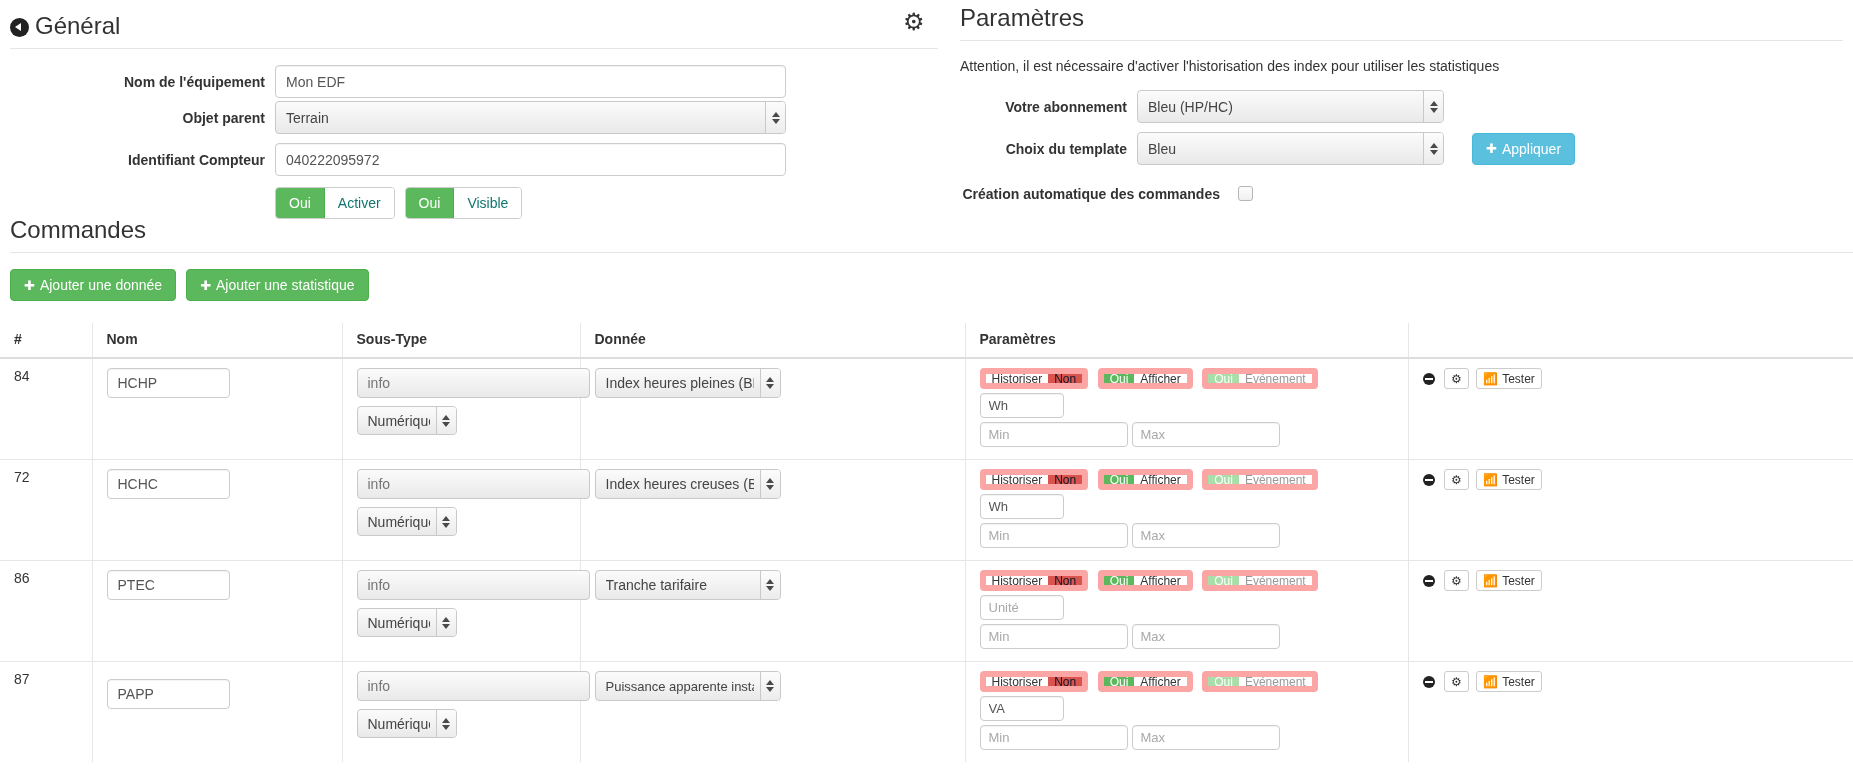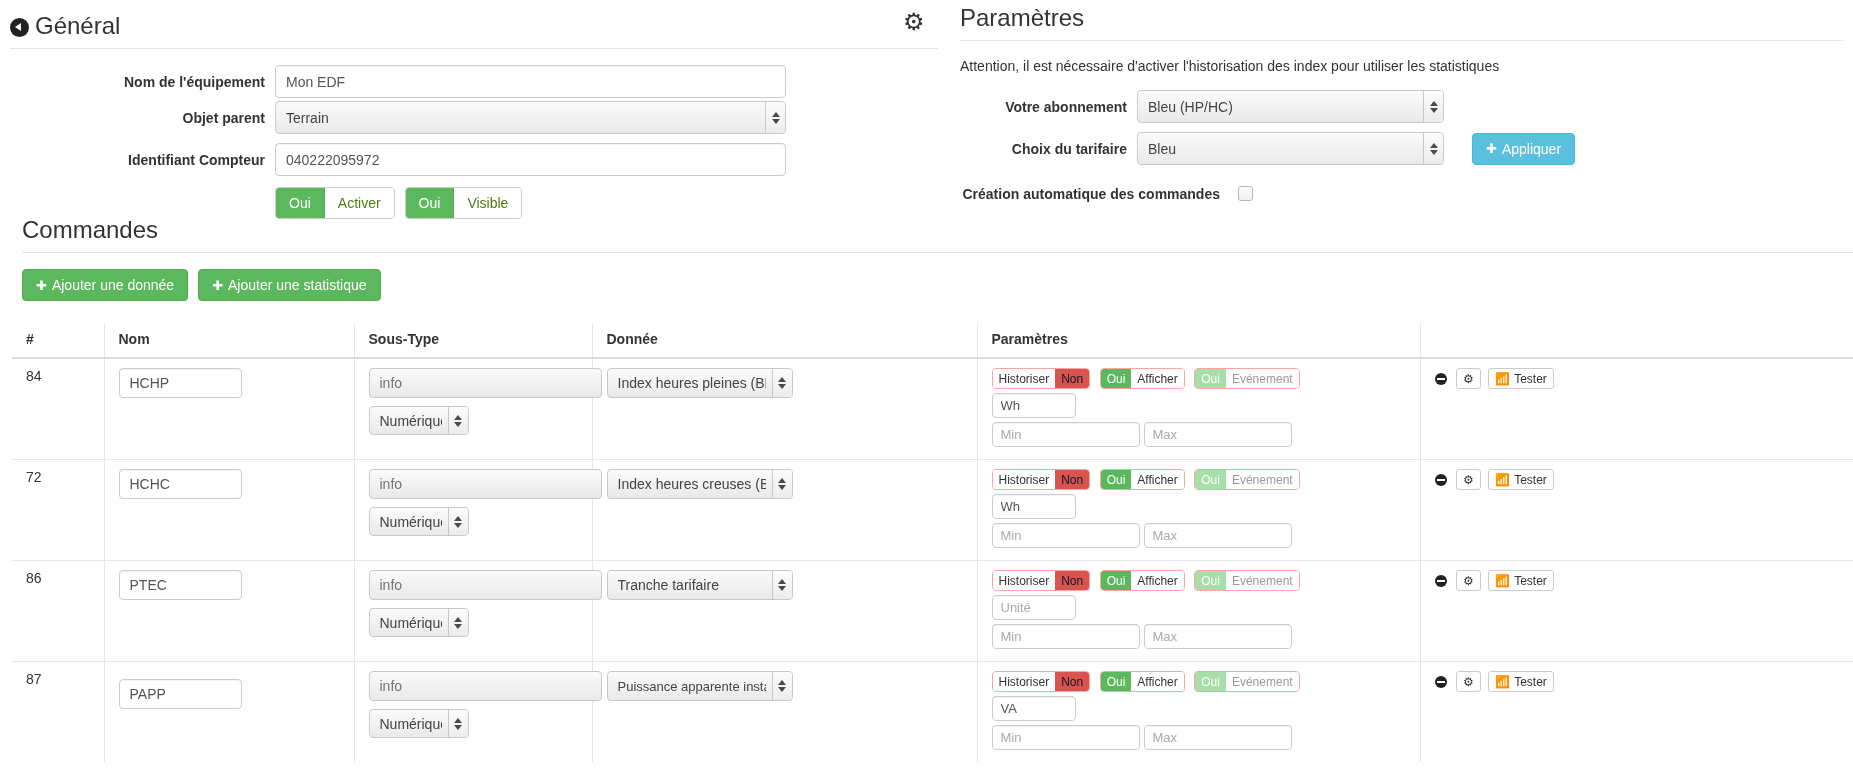--- a/index.html
+++ b/index.html
@@ -71,21 +71,21 @@
     font-size: 14px;
     font-weight: bold;
     color: #333333;
     text-align: right;
   }
 
   
   .grp { display: inline-flex; border: 1px solid #cccccc; border-radius: 4px; overflow: hidden; height: 32px; }
   .grp > span {
     display: flex; align-items: center; justify-content: center;
-    font-size: 14px; padding: 0 13px; background: #ffffff; color: #4d7c0f;
+    font-size: 14px; padding: 0 13px; background: #ffffff; color: #0f766e;
     border-right: 1px solid #cccccc;
   }
   .grp > span:last-child { border-right: none; }
   .grp > span.on-green { background: #5cb85c; color: #ffffff; border-color: #4cae4c; }
 
   
   .btn {
     display: inline-flex; align-items: center; gap: 5px;
     border-radius: 4px; font-size: 14px; padding: 7px 13px;
     border: 1px solid transparent; cursor: pointer;
@@ -108,21 +108,21 @@
   table.cmd td {
     border-top: 1px solid #e6e6e6;
     border-right: 1px solid #e6e6e6;
     padding: 9px 10px 12px 14px;
     vertical-align: top;
   }
   table.cmd th:last-child, table.cmd td:last-child { border-right: none; }
   .rownum { font-size: 14px; color: #333333; padding-top: 12px; }
 
   
-  .p-grp { display:inline-flex; border:1px solid #fca5a5; border-radius:4px; overflow:hidden; height:21px; vertical-align: top; margin-right:5px; }
+  .p-grp { display:inline-flex; border:6px solid #fca5a5; border-radius:4px; overflow:hidden; height:21px; vertical-align: top; margin-right:5px; }
   .p-grp > span { display:flex; align-items:center; font-size:12px; padding:0 6px; background:#ffffff; color:#333333; }
   .p-grp > span.red { background:#d9534f; color:#0f172a; }
   .p-grp > span.green { background:#5cb85c; color:#ffffff; }
   .p-grp > span.greenlight { background:#a8dfa8; color:#ffffff; }
   .p-grp > span.muted { color:#999999; }
 
   .unit-in { width: 84px; height: 25px; font-size: 13px; padding: 2px 8px; }
   .mm-in   { width: 148px; height: 25px; font-size: 13px; padding: 2px 8px; }
 
   .ico-btn {
@@ -210,41 +210,41 @@
       <div class="selwrap" style="margin-left:10px;">
         <input class="sel" style="width: 307px;" readonly="" value="Bleu (HP/HC)">
         <span class="arrows">
             <i class="up"></i>
             <i class="dn"></i>
           </span>
       </div>
     </div>
 
     <div style="display:flex;align-items:center;margin-top:9px;">
-      <div class="lbl" style="width:167px;">Choix du tarifaire</div>
+      <div class="lbl" style="width:167px;">Choix du template</div>
       <div class="selwrap" style="margin-left:10px;">
         <input class="sel" style="width: 307px;" readonly="" value="Bleu">
         <span class="arrows">
             <i class="up"></i>
             <i class="dn"></i>
           </span>
       </div>
       <button class="btn btn-blue" style="margin-left:28px;">
         <span class="plus-ico">✚</span>
         <span>Appliquer</span>
       </button>
     </div>
 
     <div style="display:flex;margin-top:21px;">
       <div class="lbl" style="width:260px;">Création automatique des commandes</div>
       <span class="chk" style="margin-left:18px;"></span>
     </div>
   </div>
 
-  <div style="position:absolute;left:12px;top:218px;width:1473px;">
+  <div style="position:absolute;left:0;top:218px;width:1473px;">
     <div style="padding:0 0 10px 10px;">
       <span class="sec-title">Commandes</span>
     </div>
     <div class="sec-rule" style="width:1843px;margin-left:10px;"></div>
 
     <div style="margin:16px 0 0 10px;display:flex;gap:10px;">
       <button class="btn btn-green">
         <span class="plus-ico">✚</span>
         <span>Ajouter une donnée</span>
       </button>

